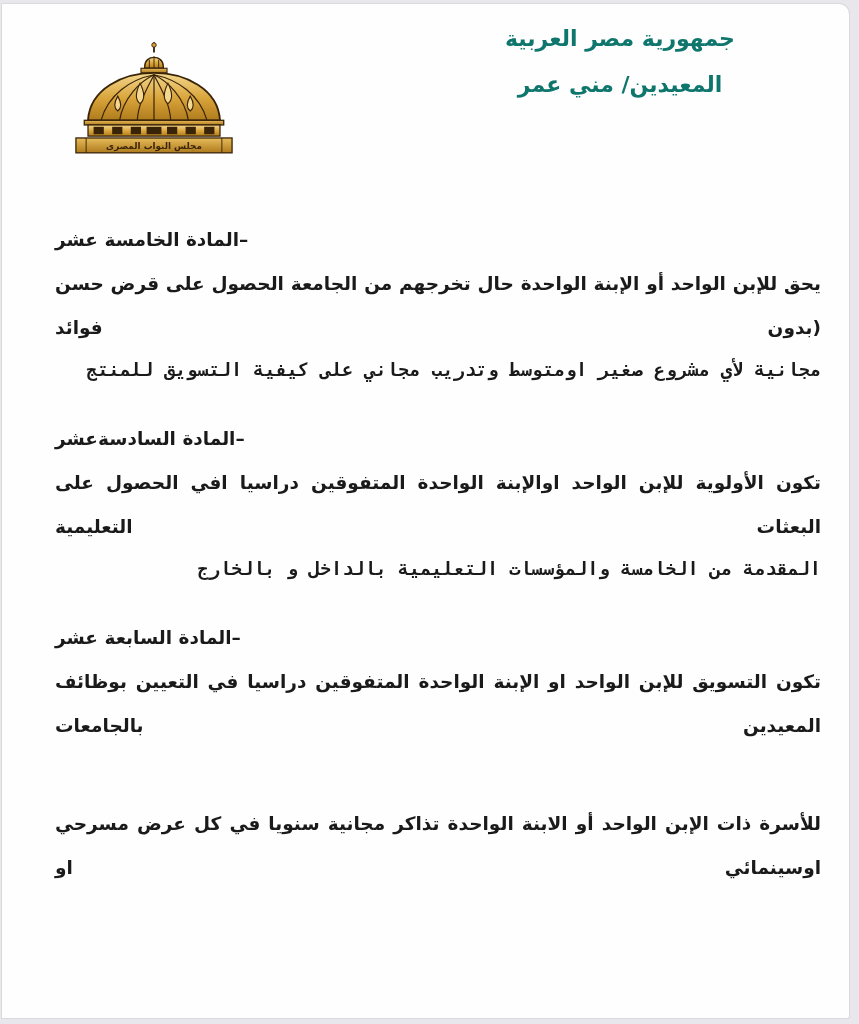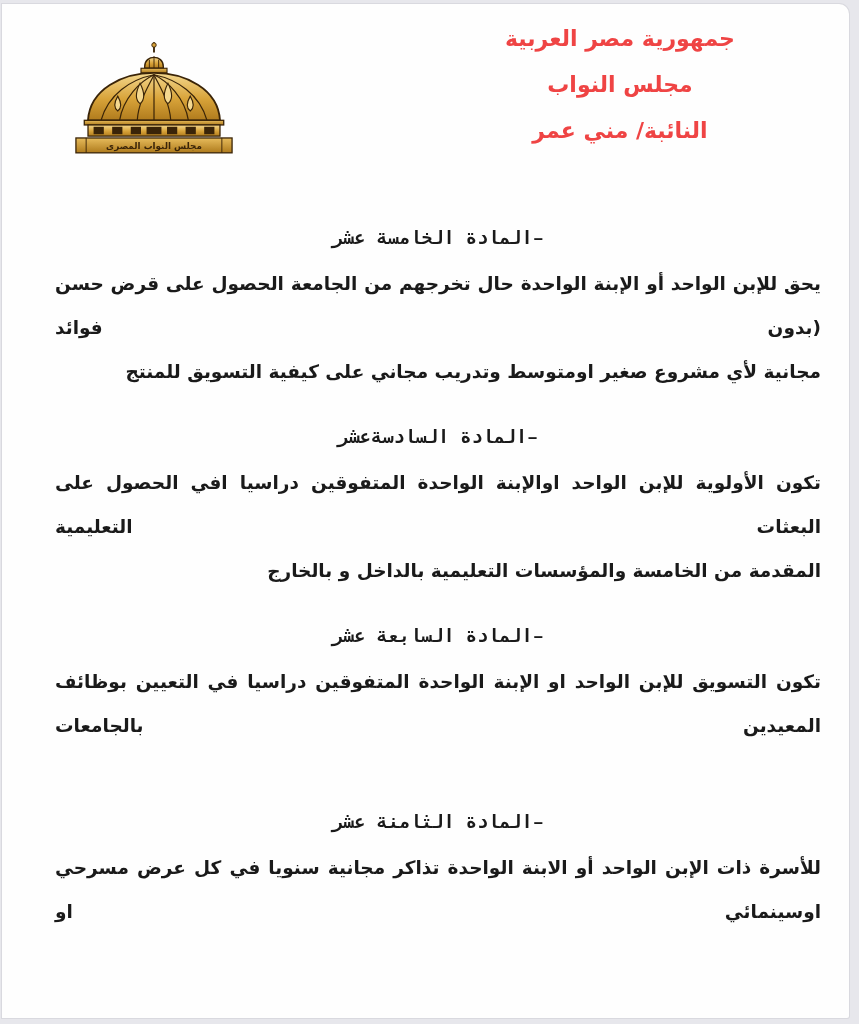--- a/index.html
+++ b/index.html
@@ -18,39 +18,40 @@
     border-radius:0 10px 2px 0;
     box-shadow:0 0 0 1px #d9d9df;
   }
   .logo {
     position:absolute; left:73px; top:36px; width:158px; height:116px;
   }
   .logo svg { width:100%; height:100%; display:block; }
   .header-text {
     position:absolute; right:104px; top:12px; width:250px;
     direction:rtl; text-align:center;
-    font-weight:bold; font-size:22px; color:#ef4444;
+    font-weight:bold; font-size:22px; color:#0f766e;
   }
   .header-text .h-line { line-height:46px; white-space:nowrap; }
   .doc-body {
     position:absolute; top:214px; right:28px; left:53px;
     direction:rtl; color:#1a1a1a;
     font-weight:bold; font-size:18.5px;
   }
   .article { margin-bottom:23px; }
   .article-4 { margin-top:54px; }
-  .article-title { line-height:44px; text-align:center;font-family:Liberation Mono, monospace; }
+  .article-title { line-height:44px; text-align:left; }
   .line {
     line-height:44px;
     text-align:justify;
     text-align-last:justify;
   }
   .line.last {
     text-align:right;
     text-align-last:right;
+    font-family:Liberation Mono, monospace;
   }
 </style>
 </head>
 <body>
 
 <div class="page">
 
   <div class="logo">
     <svg viewBox="0 0 170 124" xmlns="http://www.w3.org/2000/svg">
       <defs>
@@ -104,38 +105,36 @@
       </g>
 
       <rect x="1" y="105" width="168" height="16" fill="url(#gBand)" stroke="#3A2408" stroke-width="1.4"></rect>
       <path d="M12,105 V121 M158,105 V121" stroke="#3A2408" stroke-width="1" fill="none"></path>
       <text x="85" y="117" text-anchor="middle" font-size="9.5" font-weight="bold" fill="#3A2408">مجلس النواب المصرى</text>
     </svg>
   </div>
 
   <div class="header-text">
     <div class="h-line">جمهورية مصر العربية</div>
-    <div class="h-line">مجلس النواب</div>
-    <div class="h-line">النائبة/ مني عمر</div>
+    <div class="h-line">المعيدين/ مني عمر</div>
   </div>
 
   <div class="doc-body" id="doc-body">
       <section class="article article-1">
         <div class="article-title">–المادة الخامسة عشر</div>
         <div class="line">يحق للإبن الواحد أو الإبنة الواحدة حال تخرجهم من الجامعة الحصول على قرض حسن (بدون فوائد</div>
         <div class="line last">مجانية لأي مشروع صغير اومتوسط وتدريب مجاني على كيفية التسويق للمنتج</div>
       </section>
       <section class="article article-2">
         <div class="article-title">–المادة السادسةعشر</div>
         <div class="line">تكون الأولوية للإبن الواحد اوالإبنة الواحدة المتفوقين دراسيا افي الحصول على البعثات التعليمية</div>
         <div class="line last">المقدمة من الخامسة والمؤسسات التعليمية بالداخل و بالخارج</div>
       </section>
       <section class="article article-3">
         <div class="article-title">–المادة السابعة عشر</div>
         <div class="line">تكون التسويق للإبن الواحد او الإبنة الواحدة المتفوقين دراسيا في التعيين بوظائف المعيدين بالجامعات</div>
       </section>
       <section class="article article-4">
-        <div class="article-title">–المادة الثامنة عشر</div>
         <div class="line">للأسرة  ذات الإبن الواحد أو الابنة الواحدة  تذاكر مجانية سنويا في كل عرض مسرحي اوسينمائي او</div>
       </section>
     </div>
 
 </div>
 
 </body></html>

